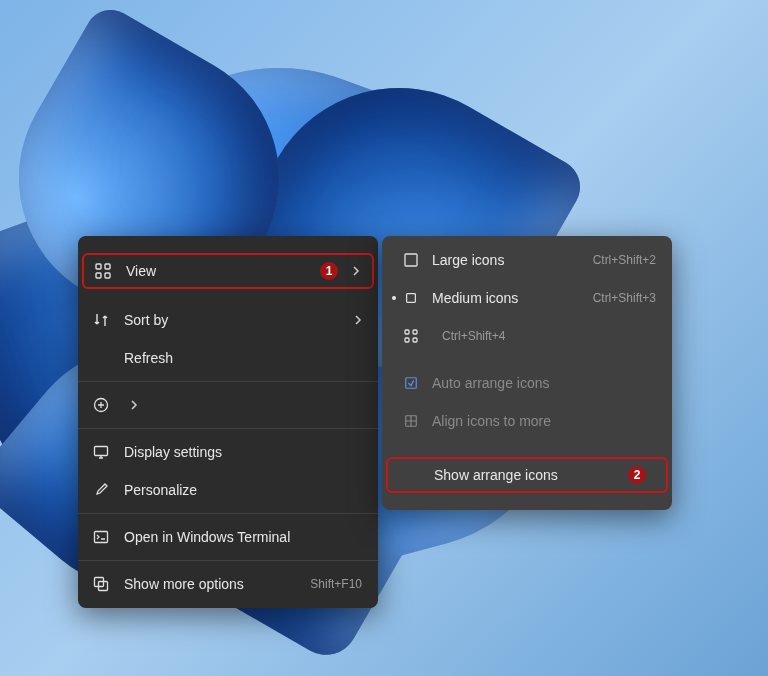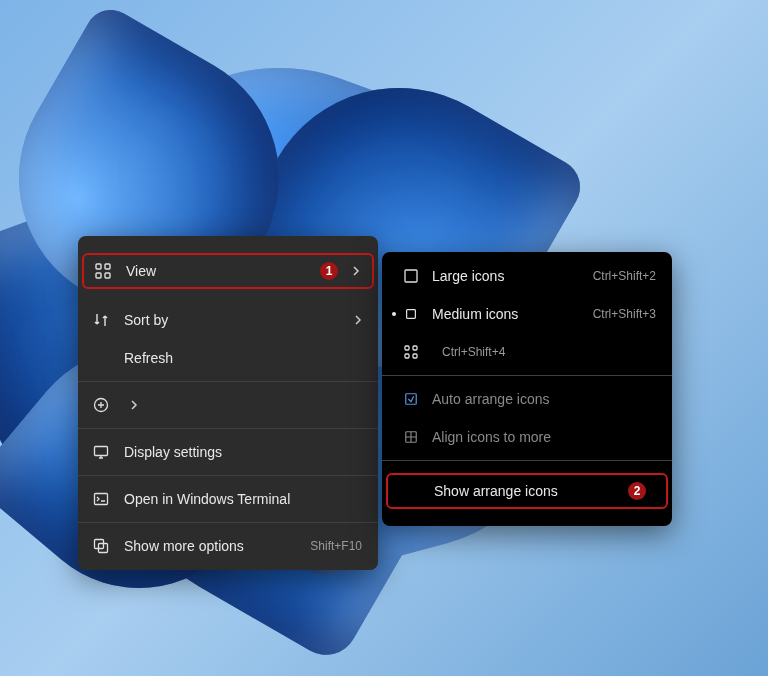--- a/index.html
+++ b/index.html
@@ -40,24 +40,24 @@
       width: 300px;
       background: #2c2c2c;
       border-radius: 8px;
       box-shadow: 0 8px 30px rgba(0,0,0,0.5);
       padding: 5px 0;
       color: #e8e8e8;
       font-size: 14px;
     }
     .submenu {
       position: absolute;
-      top: 252px;
+      top: 236px;
       left: 382px;
       width: 290px;
-      background: #000000;
+      background: #404040;
       border-radius: 8px;
       box-shadow: 0 8px 30px rgba(0,0,0,0.5);
       padding: 5px 0;
       color: #e8e8e8;
       font-size: 14px;
     }
     .menu-item {
       display: flex;
       align-items: center;
       padding: 10px 16px 10px 14px;
@@ -211,20 +211,28 @@
   <div class="menu-item">
     <span class="icon-slot">
       <svg width="16" height="16" viewBox="0 0 16 16" fill="none" stroke="currentColor" stroke-width="1.3">
         <rect x="1.5" y="2.5" width="13" height="9" rx="1"></rect>
           <path d="M6 14h4M8 11.5V14"></path>
       </svg>
     </span>
     <span class="label">Display settings</span>
   </div>
 
+  <div class="menu-item">
+    <span class="icon-slot">
+      <svg width="16" height="16" viewBox="0 0 16 16" fill="none" stroke="currentColor" stroke-width="1.3">
+        <path d="M12 2l2 2-7 7-3 1 1-3 7-7z"></path>
+      </svg>
+    </span>
+    <span class="label">Personalize</span>
+  </div>
 
   <div class="separator"></div>
 
   <div class="menu-item">
     <span class="icon-slot">
       <svg width="16" height="16" viewBox="0 0 16 16" fill="none" stroke="currentColor" stroke-width="1.3">
         <rect x="1.5" y="2.5" width="13" height="11" rx="1"></rect>
           <path d="M4 6l2 2-2 2M8 10h4"></path>
       </svg>
     </span>

